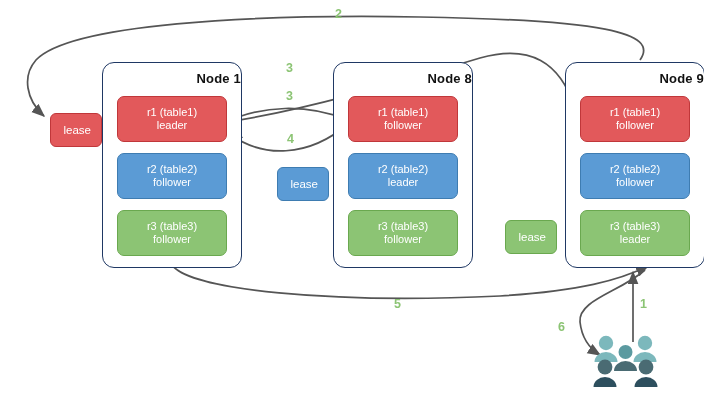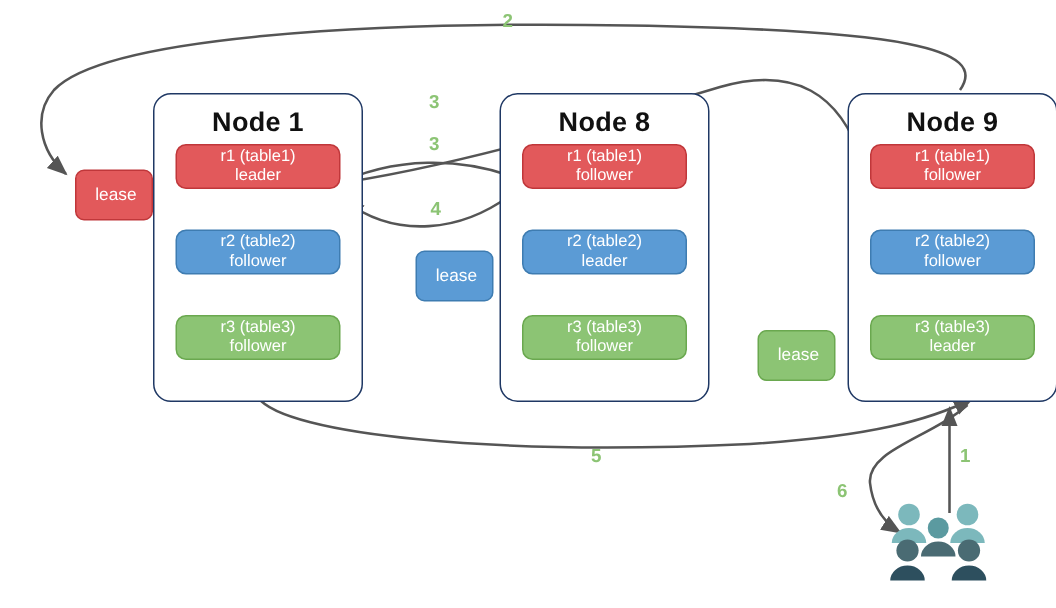--- a/index.html
+++ b/index.html
@@ -11,30 +11,30 @@
 
   .node-box{
     position:absolute;
     border:1.6px solid #1f3864;
     border-radius:12px;
     background:#ffffff;
     box-sizing:border-box;
   }
   .node-title{
     position:absolute;left:0;right:0;top:8px;
-    text-align:center;
+    text-align:right;
     font-weight:bold;
-    font-size:18px;
+    font-size:13px;
     color:#111111;
     letter-spacing:.2px;
   }
   .replica{
     position:absolute;
     left:14px;right:14px;
-    height:30px;
+    height:46px;
     border-radius:7px;
     display:flex;
     flex-direction:column;
     align-items:center;
     justify-content:center;
     color:#ffffff;
     font-size:11px;
     line-height:13.5px;
     box-sizing:border-box;
   }

